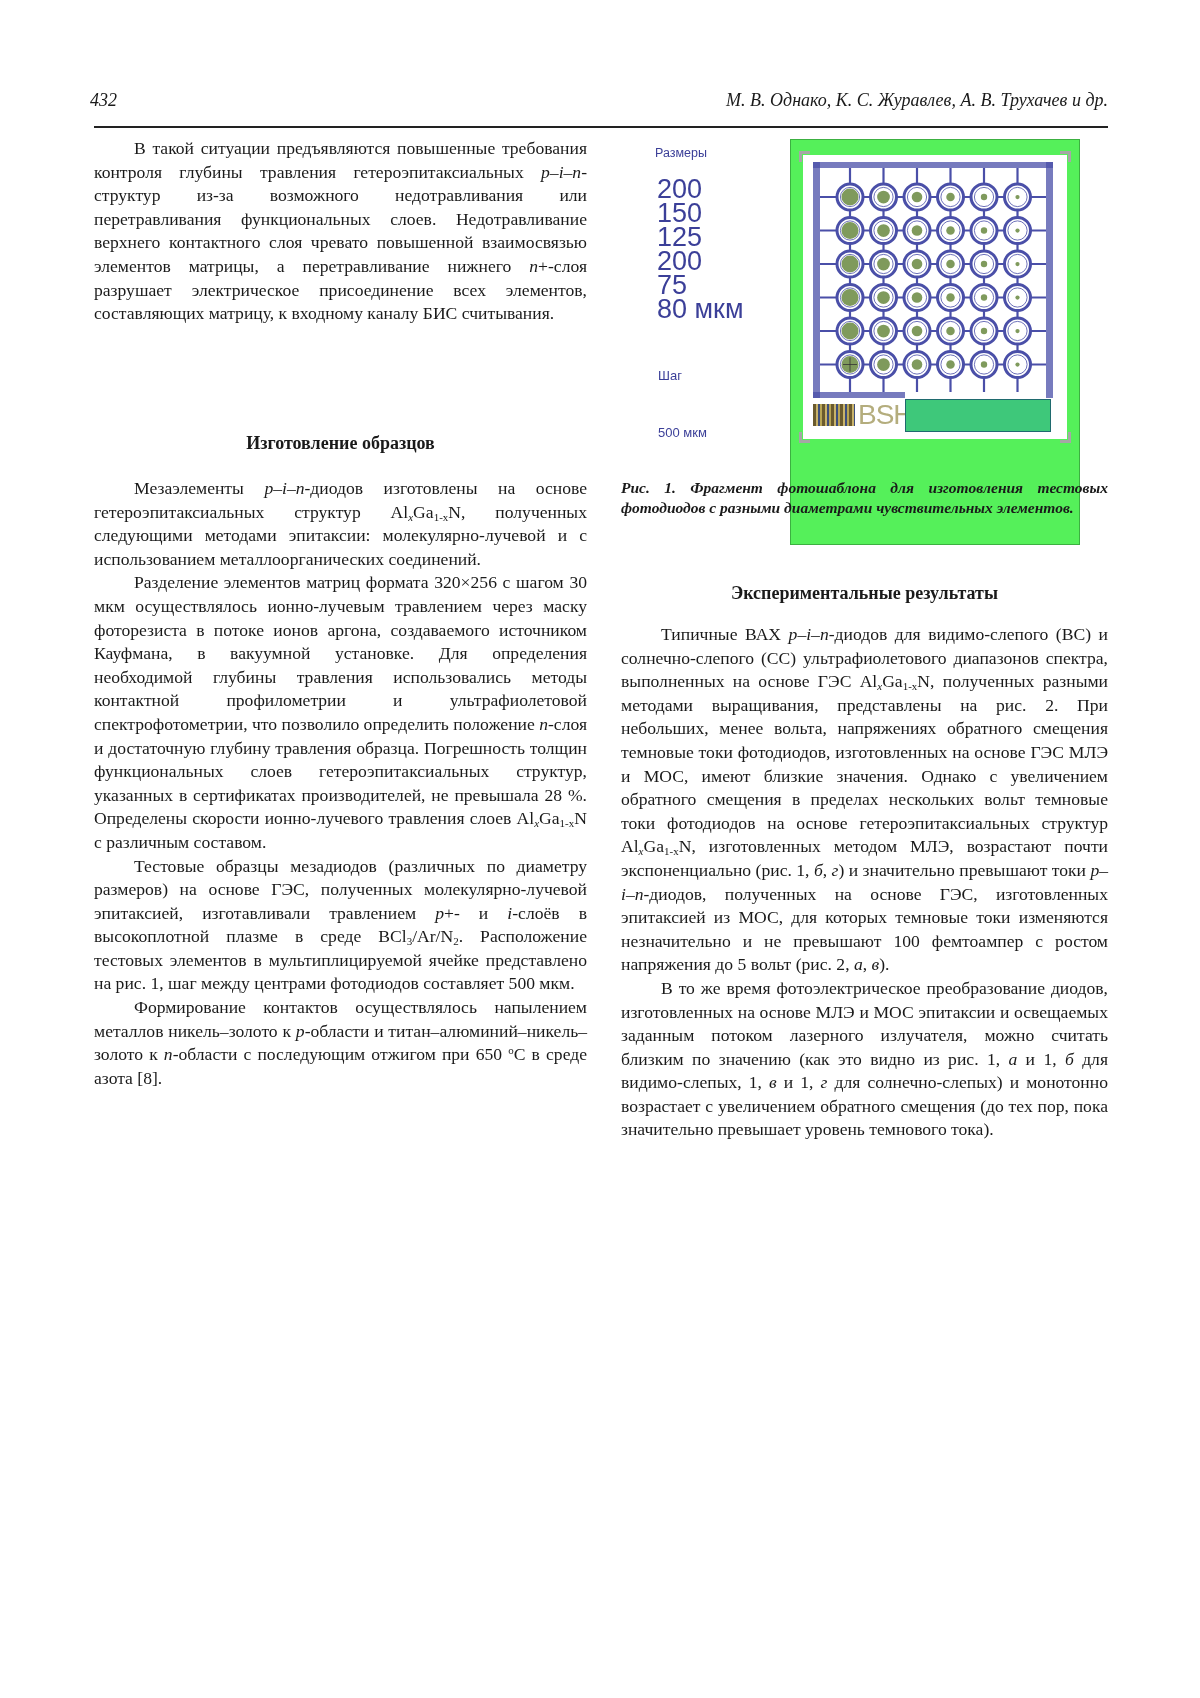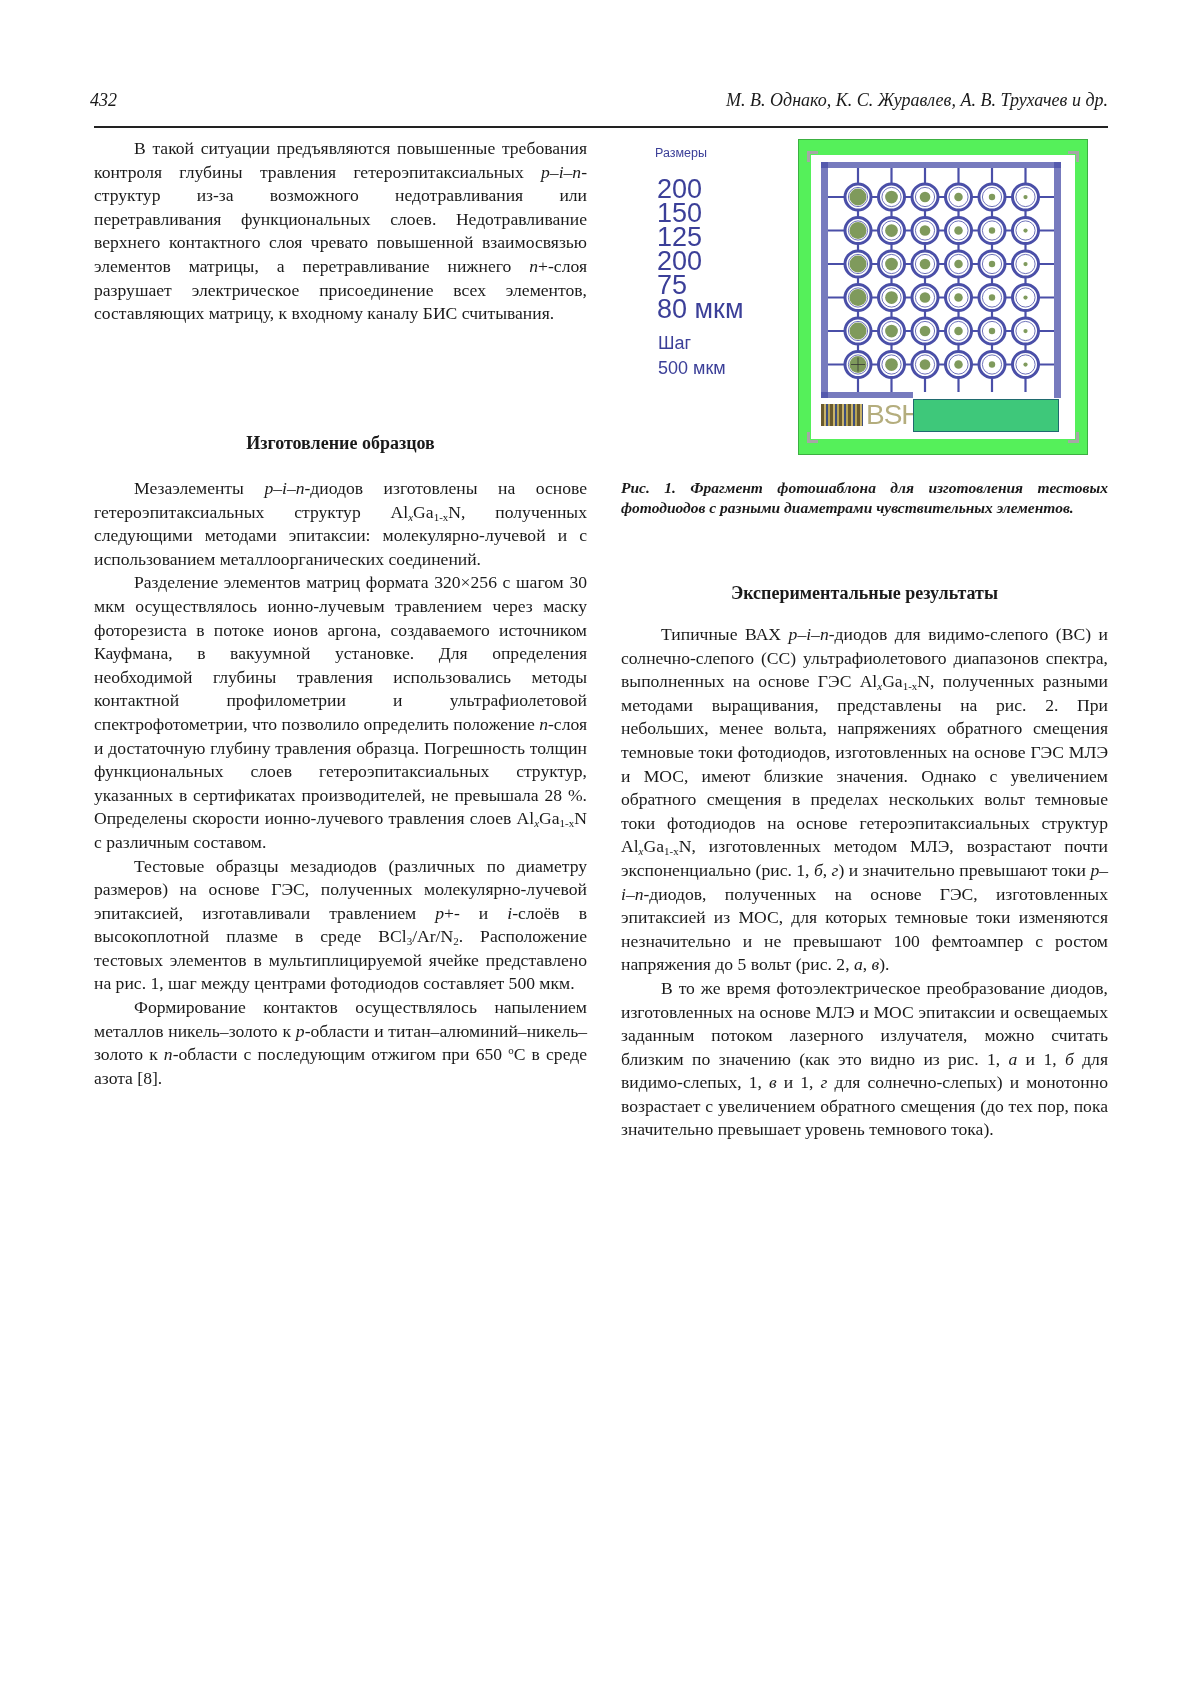--- a/index.html
+++ b/index.html
@@ -18,23 +18,23 @@
   .sh-right { position: absolute; left: 621px; top: 583px; width: 487px; }
   .col-left2 { left: 94px; top: 477px; width: 493px; }
   i { font-style: italic; }
   sub { font-size: 11px; vertical-align: -3px; line-height: 0; }
   sup { font-size: 11px; vertical-align: 6px; line-height: 0; }
 
   .fig-labels { position: absolute; left: 655px; top: 146px; font-family: "Liberation Sans", "DejaVu Sans", sans-serif; color: #3b3f98; }
   .fig-labels .title { font-size: 12.5px; margin-bottom: 17px; }
   .fig-labels .size { font-size: 27px; line-height: 24px; padding-left: 2px; }
   .fig-labels .gap { height: 10px; }
-  .fig-labels .step { font-size: 18px; line-height: 25px; padding-left: 3px; }
-
-  .mask { position: absolute; left: 790px; top: 139px; width: 290px; height: 316px; background: #55f05a; border: 1px solid #3cb041; box-sizing: border-box; margin-left: 8px; }
+  .fig-labels .step { font-size: 13px; line-height: 25px; padding-left: 3px; margin-top: 32px; }
+
+  .mask { position: absolute; left: 790px; top: 139px; width: 290px; height: 406px; background: #55f05a; border: 1px solid #3cb041; box-sizing: border-box; }
   .mask-inner { position: absolute; left: 12px; top: 15px; width: 264px; height: 284px; background: #ffffff; }
   .grid-frame { position: absolute; left: 10px; top: 7px; width: 240px; height: 236px; }
   .logo-block { position: absolute; left: 10px; top: 249px; width: 42px; height: 22px;
                 background: repeating-linear-gradient(90deg, #6a5a2e 0 3px, #c9b36a 3px 5px, #3d4e7c 5px 7px, #b7a454 7px 9px); }
   .logo-text { position: absolute; left: 55px; top: 244px; font-family: "Liberation Sans", sans-serif; font-size: 28px; color: #b4ad7d; letter-spacing: -1px; }
   .pad-block { position: absolute; left: 102px; top: 244px; width: 146px; height: 33px; background: #3ec87a; border: 1.5px solid #1f6a6e; box-sizing: border-box; }
   .corner { position: absolute; width: 8px; height: 8px; border-color: #a6a6a6; border-style: solid; border-width: 0; }
 
   .caption { position: absolute; left: 621px; top: 478px; width: 487px; font-size: 15.5px; line-height: 20px; font-weight: bold; font-style: italic; text-align: justify; }
 </style>

